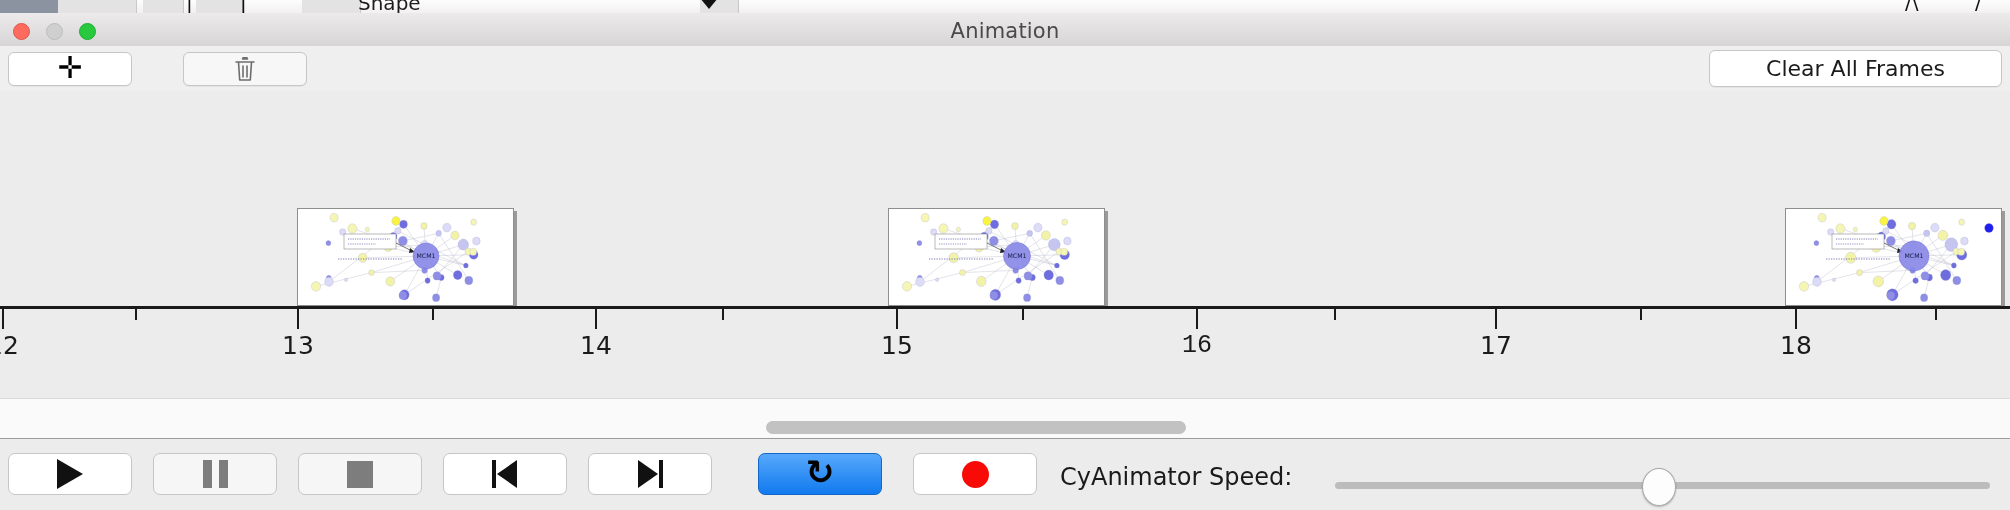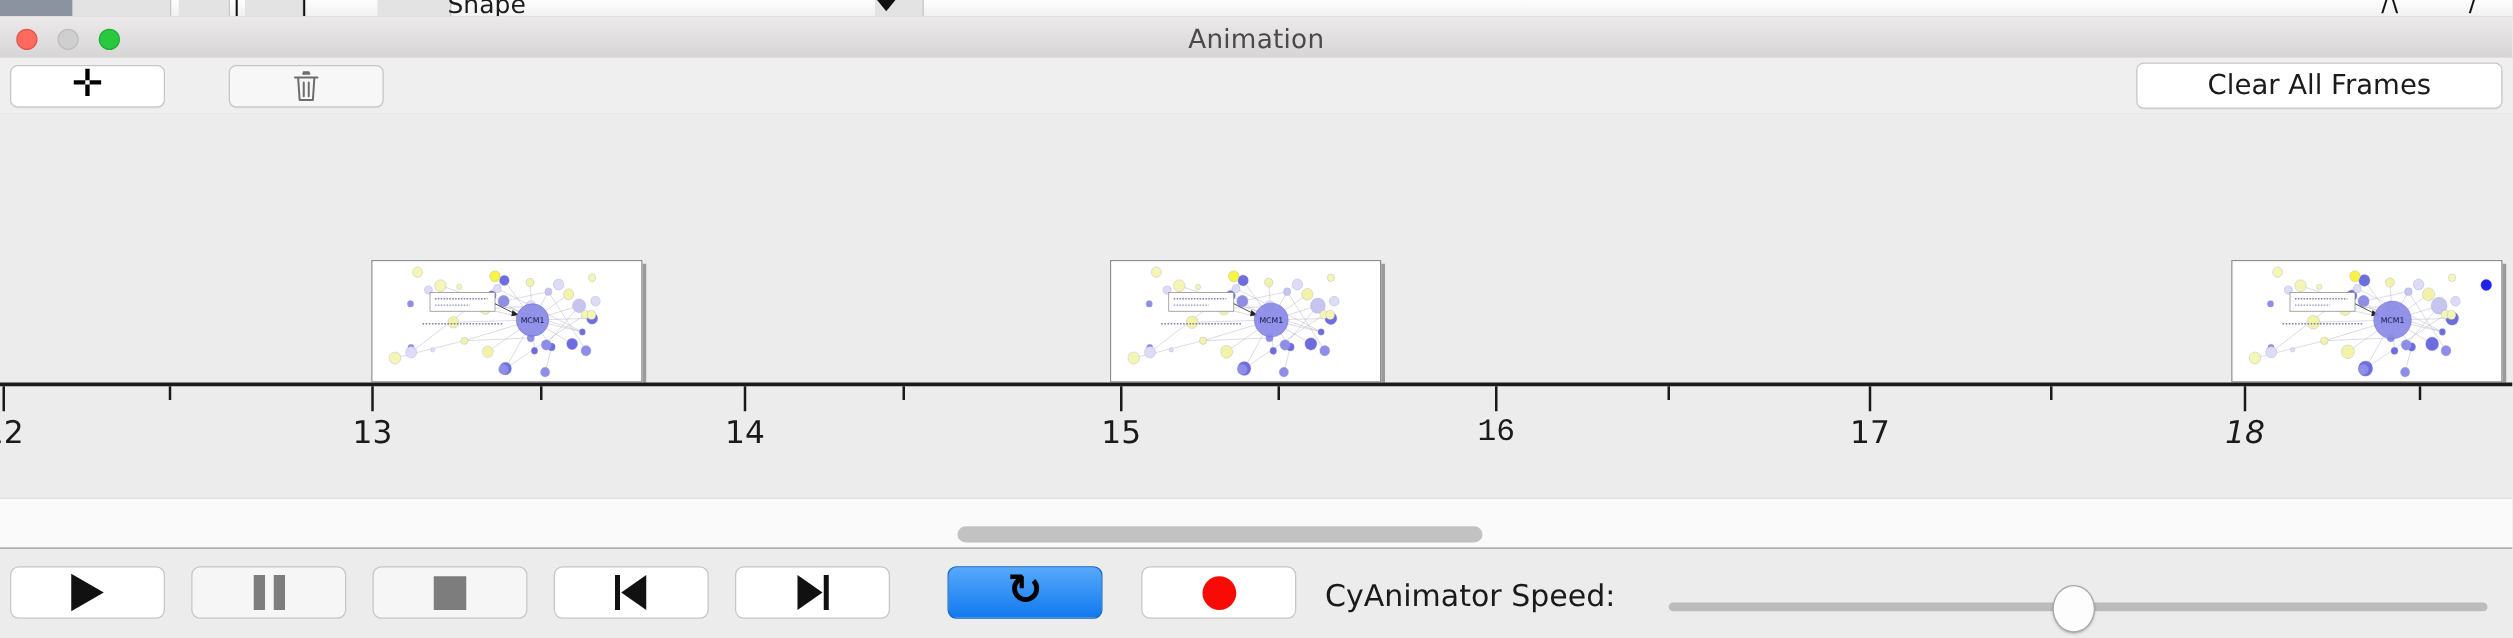--- a/index.html
+++ b/index.html
@@ -453,21 +453,21 @@
       <div class="tick major" style="left: 896px;"></div>
       <div class="tick-label" style="left: 897px;">15</div>
       <div class="tick minor" style="left: 1022px;"></div>
       <div class="tick major" style="left: 1196px;"></div>
       <div class="tick-label" style="left: 1197px; font-family: Liberation Mono, monospace;">16</div>
       <div class="tick minor" style="left: 1334px;"></div>
       <div class="tick major" style="left: 1495px;"></div>
       <div class="tick-label" style="left: 1496px;">17</div>
       <div class="tick minor" style="left: 1640px;"></div>
       <div class="tick major" style="left: 1795px;"></div>
-      <div class="tick-label" style="left: 1796px; font-style: italic;">18</div>
+      <div class="tick-label" style="left: 1796px;">18</div>
       <div class="tick minor" style="left: 1935px;"></div>
     </div>
 
   <div class="hscroll">
     <div class="hscroll-thumb"></div>
   </div>
 
   <div class="controls">
     <div class="cbtn" id="play-button">
       <span class="ico-play"></span>

